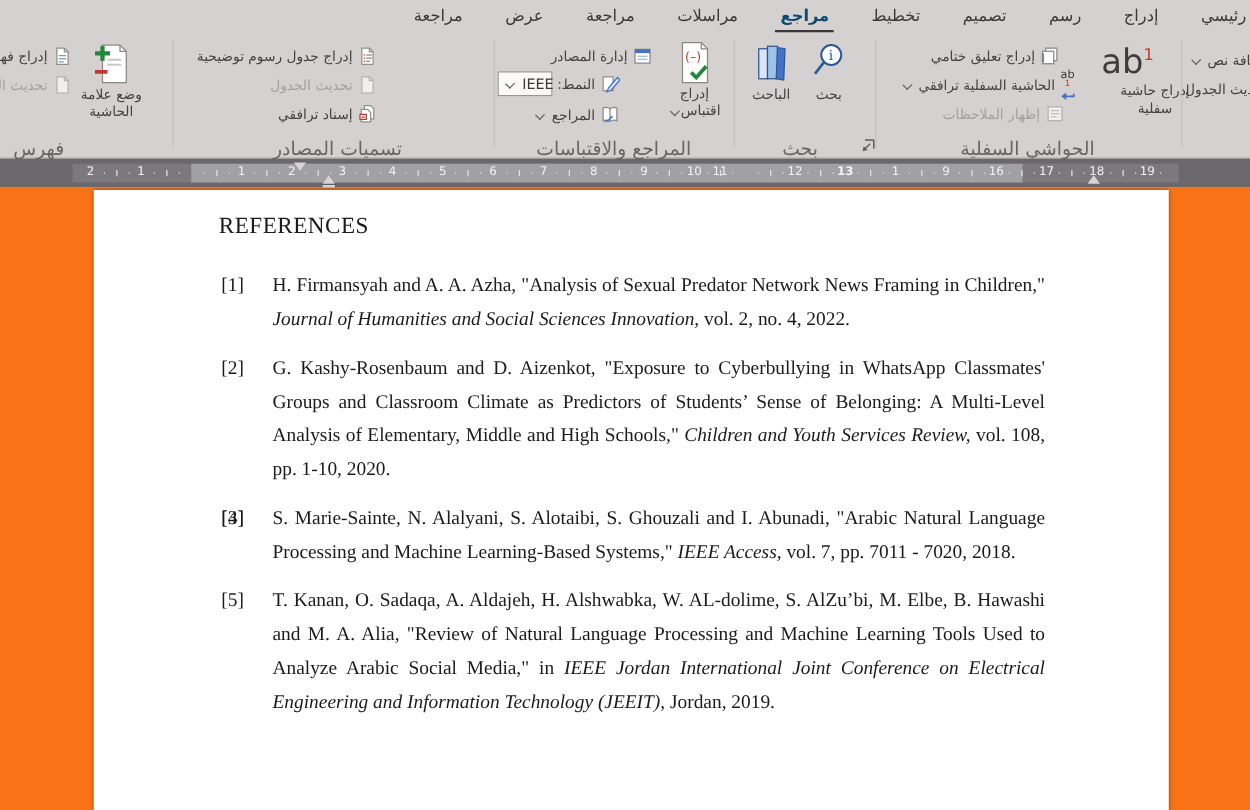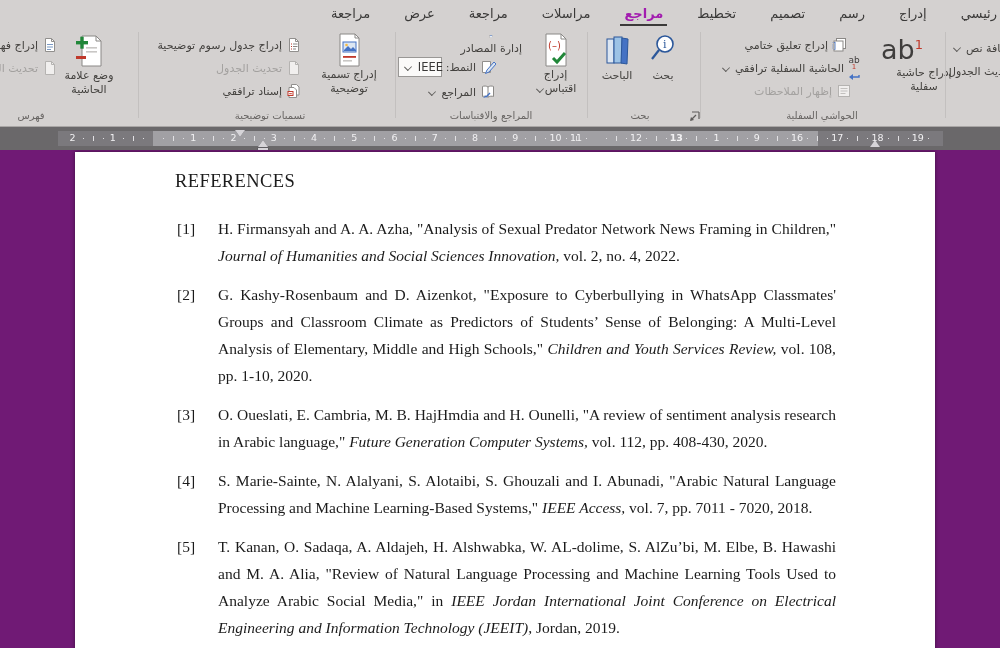--- a/index.html
+++ b/index.html
@@ -5,28 +5,28 @@
   * { margin:0; padding:0; box-sizing:border-box; }
   html,body { width:1000px; height:648px; overflow:hidden; }
   body { font-family:"DejaVu Sans", sans-serif; background:#d4d1d0; position:relative; }
 
   
   .tabbar { position:absolute; top:0; left:0; right:-14px; height:26px;
             display:flex; flex-direction:row-reverse; justify-content:flex-start;
             align-items:flex-end; background:#d4d1d0; }
   .tab { font-size:13px; color:#3a3938; padding:4px 4px 3px 4px; margin:0 13px;
          border-bottom:2.5px solid transparent; white-space:nowrap; cursor:default; }
-  .tab.active { font-weight:bold; border-bottom-color:#3b3a39; color:#a21caf; }
+  .tab.active { font-weight:bold; border-bottom-color:#3b3a39; color:#0c4a6e; }
 
   
   .ribbon { position:absolute; top:26px; left:0; width:1000px; height:101px;
             background:#d4d1d0; border-bottom:1px solid #a9a6a5; }
   .group { position:absolute; top:0; height:100px; }
   .gsep { position:absolute; top:6px; width:1px; height:86px; background:#c3c0bf; }
-  .glabel { position:absolute; top:84px; font-size:10px; color:#686563; text-align:center; white-space:nowrap; }
+  .glabel { position:absolute; top:84px; font-size:15px; color:#686563; text-align:center; white-space:nowrap; }
   .sbtn { position:absolute; display:flex; direction:rtl; align-items:center; gap:4px;
           white-space:nowrap; font-size:11px; color:#44423f; height:20px; }
   .sbtn.disabled { color:#a3a19f; }
   .bigbtn { position:absolute; top:4px; display:flex; flex-direction:column; align-items:center; }
   .bigbtn .blabel { font-size:11px; line-height:14px; color:#44423f; text-align:center; direction:rtl; white-space:nowrap; }
   .chev { display:inline-block; width:6px; height:6px; border-left:1.3px solid #5f5d5b;
           border-bottom:1.3px solid #5f5d5b; transform:rotate(-45deg) scaleY(.9);
           margin:0 2px; vertical-align:middle; flex:none; }
   .combo { width:44px; height:20px; background:#fbfaf9; border:1px solid #999795;
            display:flex; direction:ltr; align-items:center; padding:0 4px; gap:5px; }
@@ -49,21 +49,21 @@
              border-left:5px solid transparent; border-right:5px solid transparent;
              border-top:7px solid #d6d4d8; filter:drop-shadow(0 0 .5px #55535a); }
   .m-hang  { position:absolute; bottom:-1px; margin-left:-5px; width:0; height:0;
              border-left:5px solid transparent; border-right:5px solid transparent;
              border-bottom:7px solid #d6d4d8; filter:drop-shadow(0 0 .5px #55535a); }
   .m-box   { position:absolute; bottom:-7px; margin-left:-5px; width:10px; height:5px;
              background:#d6d4d8; box-shadow:0 0 0 .5px #55535a; }
 
   
   .doc-area { position:absolute; top:150px; left:0; width:1000px; height:498px;
-              background:#701a75; overflow:hidden; }
+              background:#f97316; overflow:hidden; }
   .page { position:absolute; left:75px; top:2px; width:860px; height:700px; background:#fff;
           box-shadow:0 0 4px rgba(0,0,0,.45); }
   .page-content { padding:18px 99px 0 100px; font-family:"Liberation Serif","DejaVu Serif",serif;
                   color:#1b1b1b; direction:ltr; }
   .doc-heading { font-size:18.5px; letter-spacing:.4px; line-height:22px; margin-bottom:23px; }
   .ref { position:relative; padding-left:43px; font-size:15.5px; line-height:27px;
          text-align:justify; margin-bottom:12px; }
   .ref-num { position:absolute; left:2px; top:0; line-height:27px; }
   .ref i { font-style:italic; }
 
@@ -117,33 +117,20 @@
         <rect x="4" y="23" width="10" height="3" fill="#c0392b"></rect>
       </svg>
       <div class="blabel">وضع علامة</div>
       <div class="blabel">الحاشية</div>
     </div>
     <div class="glabel" style="left:0;width:62px;">فهرس</div>
   </div>
   <div class="gsep" style="left:138px;"></div>
 
   <div class="group" style="left:140px;width:257px;">
-    <div class="bigbtn" style="left:163px;width:92px;">
-      <svg width="32" height="36" viewBox="0 0 32 36" style="margin-top:2px;">
-        <path d="M7 2h15l4 4v28H7z" fill="#fff" stroke="#8a8886"></path>
-        <path d="M22 2v4h4" fill="none" stroke="#8a8886"></path>
-        <rect x="10" y="10" width="13" height="10" fill="#dce6f2" stroke="#4472c4"></rect>
-        <path d="M11 18l4-4 3 3 2-2 3 3v1h-12z" fill="#4472c4"></path>
-        <circle cx="13.5" cy="13" r="1.3" fill="#f5b942"></circle>
-        <rect x="10" y="24" width="13" height="1.8" fill="#c0392b"></rect>
-        <rect x="10" y="28" width="9" height="1.6" fill="#c9c7c5"></rect>
-      </svg>
-      <div class="blabel">إدراج تسمية</div>
-      <div class="blabel">توضيحية</div>
-    </div>
     <div class="sbtn" style="right:95px;top:9px;">
       <svg width="16" height="16" viewBox="0 0 16 16">
           <path d="M3.5 1.5h6l3 3v10h-9z" fill="#fff" stroke="#918f8d"></path>
           <path d="M9.5 1.5v3h3" fill="none" stroke="#918f8d"></path>
           <rect x="5" y="6.5" width="1" height="1" fill="#c0392b"></rect>
           <rect x="7" y="6.5" width="4.5" height="1" fill="#8a8886"></rect>
           <rect x="5" y="9" width="1" height="1" fill="#c0392b"></rect>
           <rect x="7" y="9" width="4.5" height="1" fill="#8a8886"></rect>
           <rect x="5" y="11.5" width="1" height="1" fill="#c0392b"></rect>
           <rect x="7" y="11.5" width="3" height="1" fill="#8a8886"></rect>
@@ -160,36 +147,36 @@
     </div>
     <div class="sbtn" style="right:95px;top:55px;">
       <svg width="16" height="16" viewBox="0 0 16 16">
           <path d="M5.5 1.5h5l2.5 2.5v8h-7.5z" fill="#fff" stroke="#918f8d"></path>
           <path d="M3 4.5h5l2.5 2.5v7.5H3z" fill="#fff" stroke="#918f8d"></path>
           <rect x="2" y="8.5" width="5" height="4" fill="#fff" stroke="#c0392b"></rect>
           <rect x="3.2" y="10.2" width="2.6" height="1" fill="#c0392b"></rect>
         </svg>
       <span>إسناد ترافقي</span>
     </div>
-    <div class="glabel" style="left:55px;width:150px;">تسميات توضيحية</div>
+    <div class="glabel" style="left:55px;width:150px;">تسميات المصادر</div>
   </div>
   <div class="gsep" style="left:395px;"></div>
 
   <div class="group" style="left:397px;width:188px;">
     <div class="bigbtn" style="left:131px;width:55px;">
       <svg width="32" height="36" viewBox="0 0 32 36" style="margin-top:2px;">
         <path d="M6 2h15l5 5v27H6z" fill="#fff" stroke="#8a8886"></path>
         <path d="M21 2v5h5" fill="none" stroke="#8a8886"></path>
         <text x="8" y="17" font-size="10" fill="#c0392b" font-family="DejaVu Sans">(–)</text>
         <path d="M13 26l4 4 8-9" fill="none" stroke="#218739" stroke-width="3"></path>
       </svg>
       <div class="blabel">إدراج</div>
       <div class="blabel"><span>اقتباس</span><span class="chev"></span></div>
     </div>
-    <div class="sbtn" style="right:63px;top:9px;flex-direction:column;">
+    <div class="sbtn" style="right:63px;top:9px;">
       <svg width="16" height="16" viewBox="0 0 16 16">
           <rect x="2" y="2.5" width="12" height="11" fill="#fff" stroke="#8a8886"></rect>
           <rect x="2" y="2.5" width="12" height="3" fill="#4472c4"></rect>
           <rect x="4" y="7.5" width="8" height="1" fill="#9db7dd"></rect>
           <rect x="4" y="10" width="8" height="1" fill="#9db7dd"></rect>
         </svg>
       <span>إدارة المصادر</span>
     </div>
     <div class="sbtn" style="right:89px;top:31px;">
       <svg width="16" height="16" viewBox="0 0 16 16">
@@ -386,19 +373,19 @@
     </div>
 </div>
 
 <div class="doc-area">
   <div class="page">
     <div class="page-content">
       <div class="doc-heading">REFERENCES</div>
       <div>
           <div class="ref"><span class="ref-num">[1]</span><span><span>H. Firmansyah and A. A. Azha, "Analysis of Sexual Predator Network News Framing in Children," </span><i>Journal of Humanities and Social Sciences Innovation,</i><span> vol. 2, no. 4, 2022.</span></span></div>
           <div class="ref"><span class="ref-num">[2]</span><span><span>G. Kashy-Rosenbaum and D. Aizenkot, "Exposure to Cyberbullying in WhatsApp Classmates' Groups and Classroom Climate as Predictors of Students’ Sense of Belonging: A Multi-Level Analysis of Elementary, Middle and High Schools," </span><i>Children and Youth Services Review,</i><span> vol. 108, pp. 1-10, 2020.</span></span></div>
-          <div class="ref"><span class="ref-num">[3]</span><span><span>O. Oueslati, E. Cambria, M. B. HajHmdia and H. Ounelli, "A review of sentiment analysis research in Arabic language," </span><i>Future Generation Computer Systems,</i><span> vol. 112, pp. 408-430, 2020.</span></span></div>
+          <div class="ref"><span class="ref-num">[3]</span></div>
           <div class="ref"><span class="ref-num">[4]</span><span><span>S. Marie-Sainte, N. Alalyani, S. Alotaibi, S. Ghouzali and I. Abunadi, "Arabic Natural Language Processing and Machine Learning-Based Systems," </span><i>IEEE Access,</i><span> vol. 7, pp. 7011 - 7020, 2018.</span></span></div>
           <div class="ref"><span class="ref-num">[5]</span><span><span>T. Kanan, O. Sadaqa, A. Aldajeh, H. Alshwabka, W. AL-dolime, S. AlZu’bi, M. Elbe, B. Hawashi and M. A. Alia, "Review of Natural Language Processing and Machine Learning Tools Used to Analyze Arabic Social Media," in </span><i>IEEE Jordan International Joint Conference on Electrical Engineering and Information Technology (JEEIT)</i><span>, Jordan, 2019.</span></span></div>
         </div>
     </div>
   </div>
 </div>
 
 </body></html>

